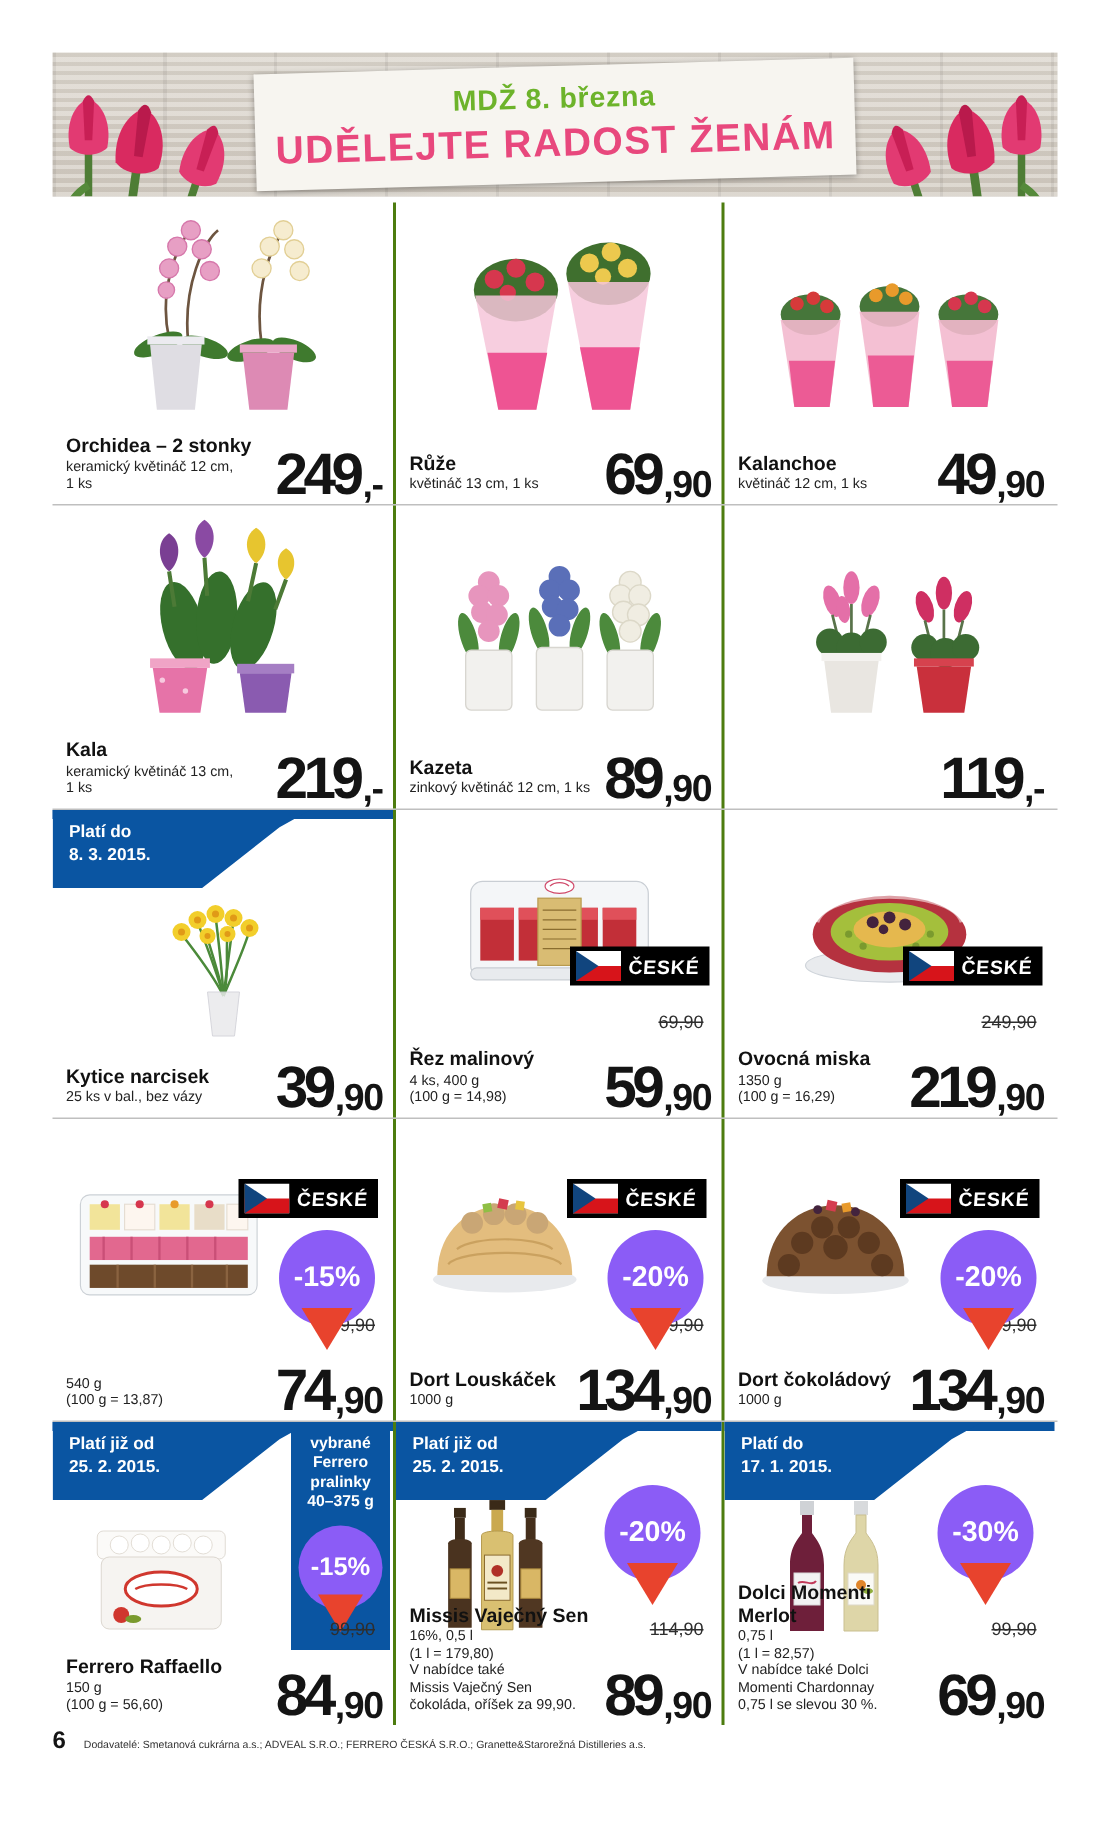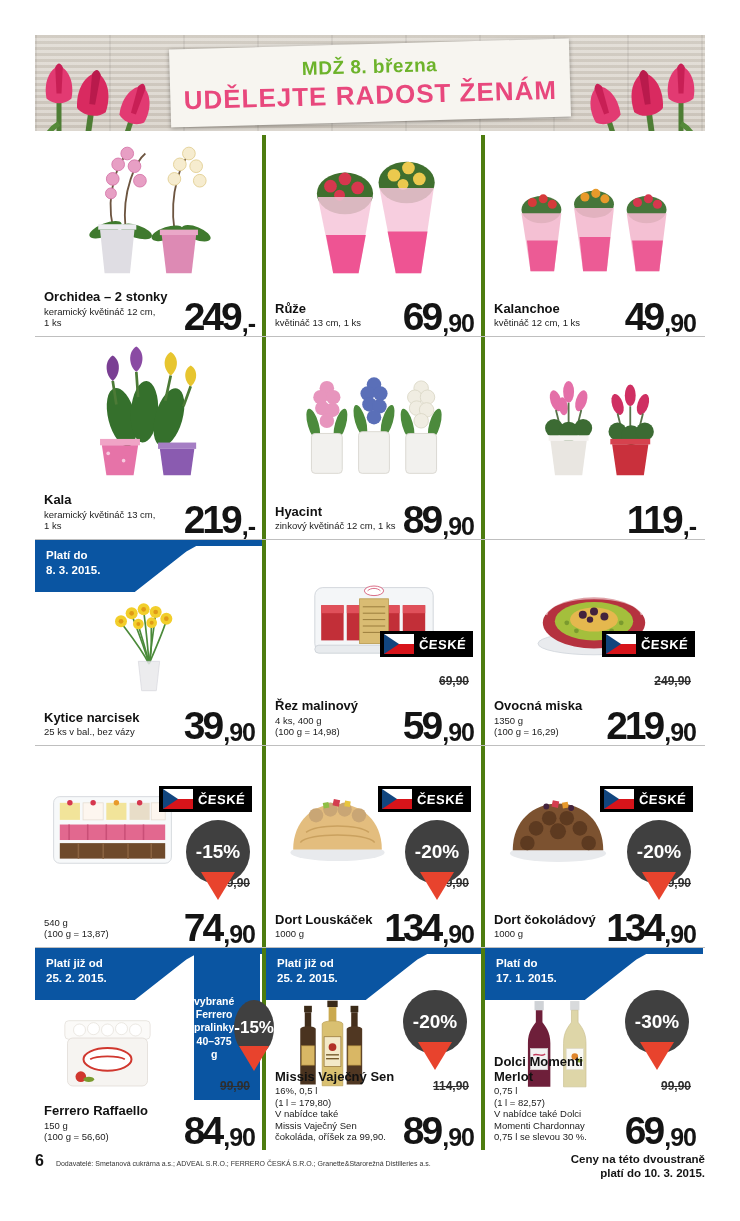--- a/index.html
+++ b/index.html
@@ -25,60 +25,60 @@
     background:#f7f5f0;box-shadow:0 1px 4px rgba(0,0,0,.35);
     display:flex;flex-direction:column;align-items:center;justify-content:center;gap:2px;
   }
   .sign .l1{color:#6db32b;font-size:19px;font-weight:bold;letter-spacing:.5px;}
   .sign .l2{color:#e8487d;font-size:26px;font-weight:bold;letter-spacing:1px;}
   
   .grid{position:absolute;left:35px;top:135px;width:670px;}
   .row{display:flex;}
   .row + .row{border-top:1px solid #bfbfbf;}
   .cell{position:relative;}
-  .cell + .cell{border-left:4px solid #4d7c0f;}
+  .cell + .cell{border-left:2px solid #4d7c0f;}
   .c0{width:227px;} .c1{width:219px;} .c2{width:222px;}
   .r1{height:201px;} .r2{height:203px;} .r3{height:206px;} .r4{height:202px;} .r5{height:203px;}
   
   .img{position:absolute;left:2px;right:2px;top:4px;height:136px;display:flex;align-items:flex-end;justify-content:center;}
   .img svg{max-height:100%;}
   .r3 .img{top:6px;height:120px;}
   .r3 .c-banner .img{top:52px;height:100px;}
   .r4 .img{left:0;right:72px;top:6px;height:128px;}
   .r5 .img{left:2px;right:84px;top:42px;height:100px;}
   
   .info{position:absolute;left:9px;bottom:7px;width:56%;z-index:3;}
   .name{font-size:13px;font-weight:bold;line-height:1.12;color:#111;}
   .desc{font-size:9.5px;line-height:1.22;color:#222;white-space:pre-line;margin-top:1px;}
   .price{position:absolute;right:7px;bottom:4px;display:flex;align-items:flex-end;z-index:3;}
   .price .int{font-size:39px;font-weight:bold;line-height:.8;letter-spacing:-3px;}
   .price .dec{font-size:25px;font-weight:bold;line-height:.72;letter-spacing:-1px;margin-left:2px;}
-  .old{position:absolute;right:12px;bottom:57px;font-size:12px;font-weight:bold;color:#2e2e2e;text-decoration:line-through;z-index:3;}
+  .old{position:absolute;right:12px;bottom:57px;font-size:12px;font-weight:normal;color:#2e2e2e;text-decoration:line-through;z-index:3;}
   
   .ceske{position:absolute;display:flex;align-items:center;gap:5px;background:#000;padding:3px 7px 3px 4px;z-index:4;}
   .ceske .txt{color:#fff;font-size:13px;font-weight:bold;letter-spacing:.5px;transform:skewX(-4deg);}
   .r3 .ceske{right:8px;bottom:88px;}
   .r4 .ceske{right:10px;top:40px;}
   
-  .bubble{position:relative;width:64px;height:64px;border-radius:50%;background:#404040;color:#fff;
+  .bubble{position:relative;width:64px;height:64px;border-radius:50%;background:#8b5cf6;color:#fff;
     display:flex;align-items:center;justify-content:center;font-size:19px;font-weight:bold;z-index:4;}
   .bubble::after{content:"";position:absolute;left:50%;top:52px;transform:translateX(-50%);
     border:17px solid transparent;border-bottom:0;border-top:28px solid #e8432d;}
   .bubble-slot{position:absolute;z-index:4;}
   .r4 .bubble-slot{right:12px;top:74px;}
   .r5 .bubble-slot{right:14px;top:42px;}
   
   .vbanner{position:absolute;left:0;top:0;right:0;height:52px;z-index:2;pointer-events:none;}
   .vbanner .strip{position:absolute;left:0;right:0;top:0;height:6px;background:#0a55a2;}
   .vbanner .blob{position:absolute;left:0;top:0;width:172px;height:52px;background:#0a55a2;
     clip-path:polygon(0 0,100% 0,88% 22%,58% 100%,0 100%);}
   .vbanner .bl{position:absolute;left:11px;top:8px;color:#fff;font-size:11.5px;font-weight:bold;line-height:1.3;z-index:3;}
   
   .side-panel{position:absolute;right:2px;top:0;width:66px;height:152px;background:#0a55a2;z-index:3;
-    display:flex;flex-direction:row;align-items:center;}
+    display:flex;flex-direction:column;align-items:center;}
   .side-note{color:#fff;font-size:10.5px;font-weight:bold;text-align:center;line-height:1.25;white-space:pre-line;margin-top:8px;}
   .side-panel .bubble{width:56px;height:56px;font-size:17px;margin-top:8px;}
   .side-panel .bubble::after{top:46px;border-left-width:15px;border-right-width:15px;border-top-width:25px;}
   
   .footer{position:absolute;left:35px;right:35px;top:1152px;display:flex;justify-content:space-between;align-items:flex-start;}
   .f-left{display:flex;align-items:baseline;gap:12px;}
   .pagenum{font-size:16px;font-weight:bold;}
   .suppliers{font-size:7px;color:#333;padding-top:4px;}
   .validity{font-size:11.5px;font-weight:bold;text-align:right;white-space:pre-line;line-height:1.25;}
 </style>
@@ -332,21 +332,21 @@
               </g>
 <g fill="#f2f1ee" stroke="#d8d6d0">
                 <rect x="31" y="102" width="34" height="44" rx="4"></rect>
                 <rect x="83" y="100" width="34" height="46" rx="4"></rect>
                 <rect x="135" y="102" width="34" height="44" rx="4"></rect>
               </g>
             </svg>
           </div>
 
     <div class="info">
-      <div class="name">Hyacint</div>
+      <div class="name">Kazeta</div>
       <div class="desc">zinkový květináč 12 cm, 1 ks</div>
     </div>
     <div class="price">
       <span class="int">89</span>
       <span class="dec">,90</span>
     </div>
   </div>
         <div class="cell c2">
 
     <div class="img">
@@ -837,16 +837,14 @@
     </div>
   </div>
       </div>
     </div>
 
   <div class="footer">
     <div class="f-left">
       <span class="pagenum">6</span>
       <span class="suppliers">Dodavatelé: Smetanová cukrárna a.s.; ADVEAL S.R.O.; FERRERO ČESKÁ S.R.O.; Granette&amp;Starorežná Distilleries a.s.</span>
     </div>
-    <div class="validity">Ceny na této dvoustraně
-platí do 10. 3. 2015.</div>
   </div>
 </div>
 
 </body></html>

